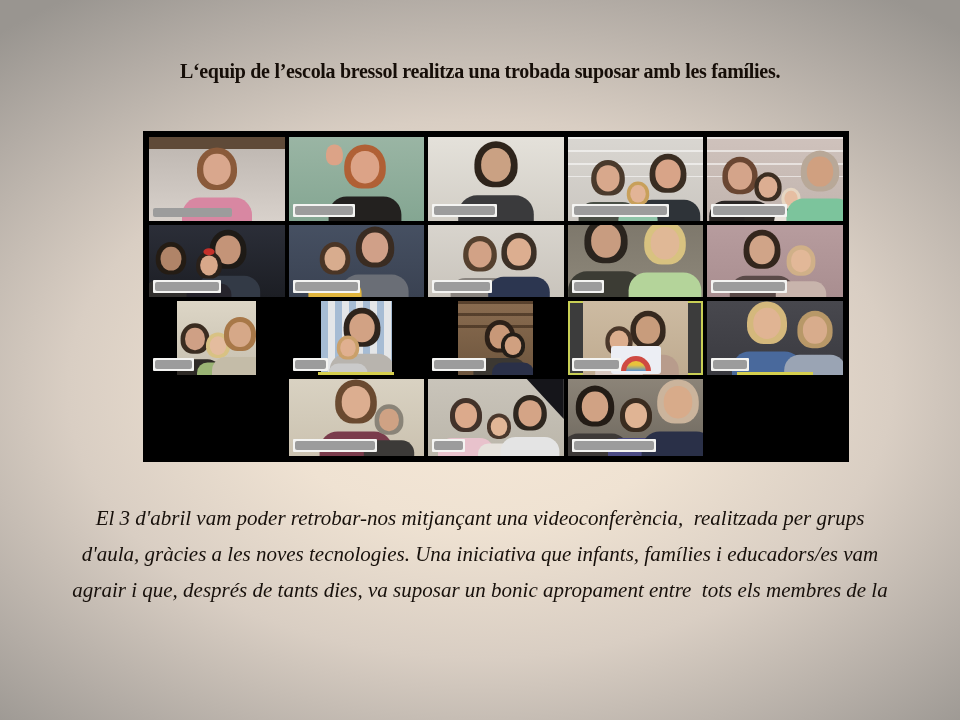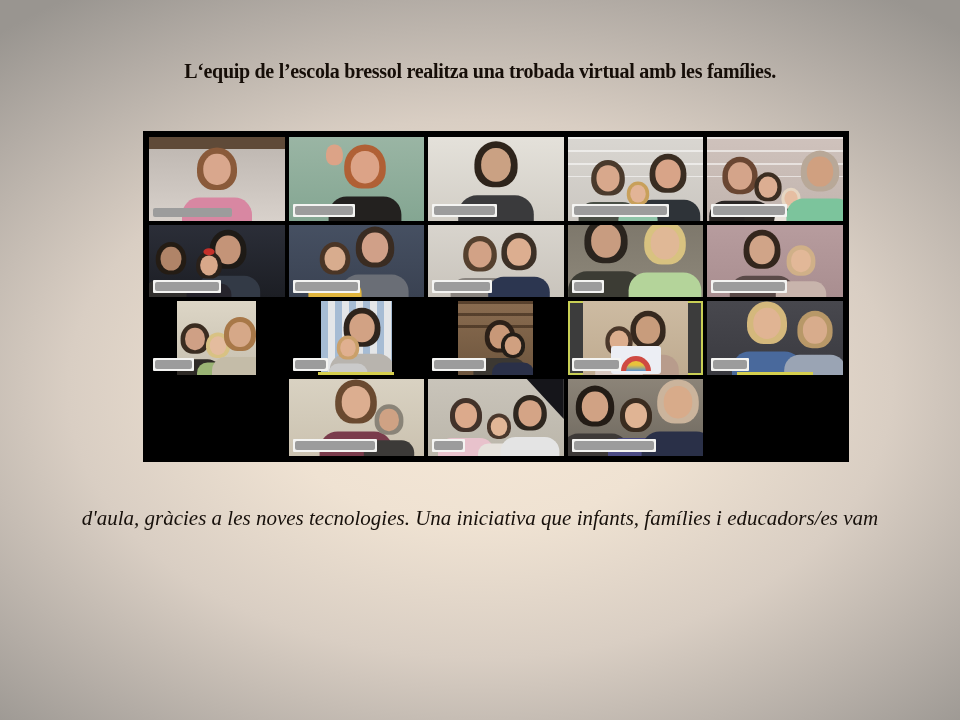--- a/index.html
+++ b/index.html
@@ -48,21 +48,21 @@
     width:50px;height:28px;background:#eceef4;border-radius:3px;z-index:3;}
   .rainbow::before{content:'';position:absolute;bottom:3px;left:10px;width:30px;height:15px;
     border-radius:15px 15px 0 0;background:#cf4a42;}
   .rainbow::after{content:'';position:absolute;bottom:3px;left:15px;width:20px;height:10px;
     border-radius:10px 10px 0 0;background:linear-gradient(#e8c23c 40%,#5890cc 100%);}
 </style>
 </head>
 <body>
 
 <div class="slide">
-  <div class="slide-title">L‘equip de l’escola bressol realitza una trobada virtual amb les famílies.</div>
+  <div class="slide-title">L‘equip de l’escola bressol realitza una trobada suposar amb les famílies.</div>
 
   <div id="vgrid" style="grid-template-rows: 84fr 72fr 74fr 77fr;">
       <div class="tile" aria-label="woman with reddish-brown hair in pink top, light room" style="grid-row-start: 1; grid-column-start: 1;">
         <div class="vid" style="background: linear-gradient(rgb(188, 181, 175), rgb(216, 209, 203));">
           <div class="band" style="background: rgb(95, 74, 56);"></div>
           <div class="person" style="left: 50%; --s: 1.25; --skin: #d9a78d; --hair: #8a5a3a; --shirt: #d887a2;">
             <div class="hair"></div>
             <div class="head"></div>
             <div class="torso"></div>
           </div>
@@ -390,15 +390,17 @@
             <div class="torso"></div>
           </div>
         </div>
         <div class="nlabel framed" style="width: 62%; background: rgb(244, 244, 242);">
           <div class="nbar" style="background: rgb(156, 156, 156);"></div>
         </div>
       </div>
     </div>
 
   <div class="caption">
+    <div class="cline">El 3 d'abril vam poder retrobar-nos mitjançant una videoconferència,  realitzada per grups</div>
     <div class="cline">d'aula, gràcies a les noves tecnologies. Una iniciativa que infants, famílies i educadors/es vam</div>
+    <div class="cline">agrair i que, després de tants dies, va suposar un bonic apropament entre  tots els membres de la</div>
   </div>
 </div>
 
 </body></html>

